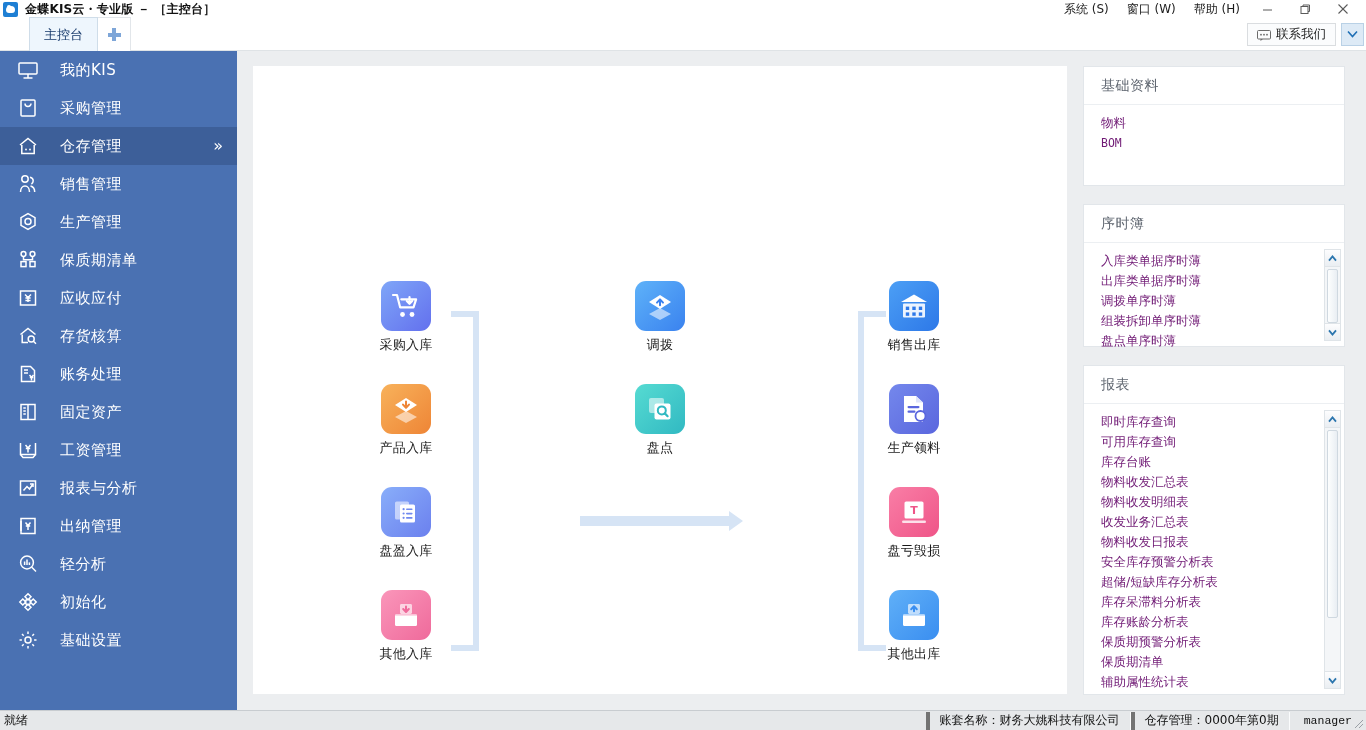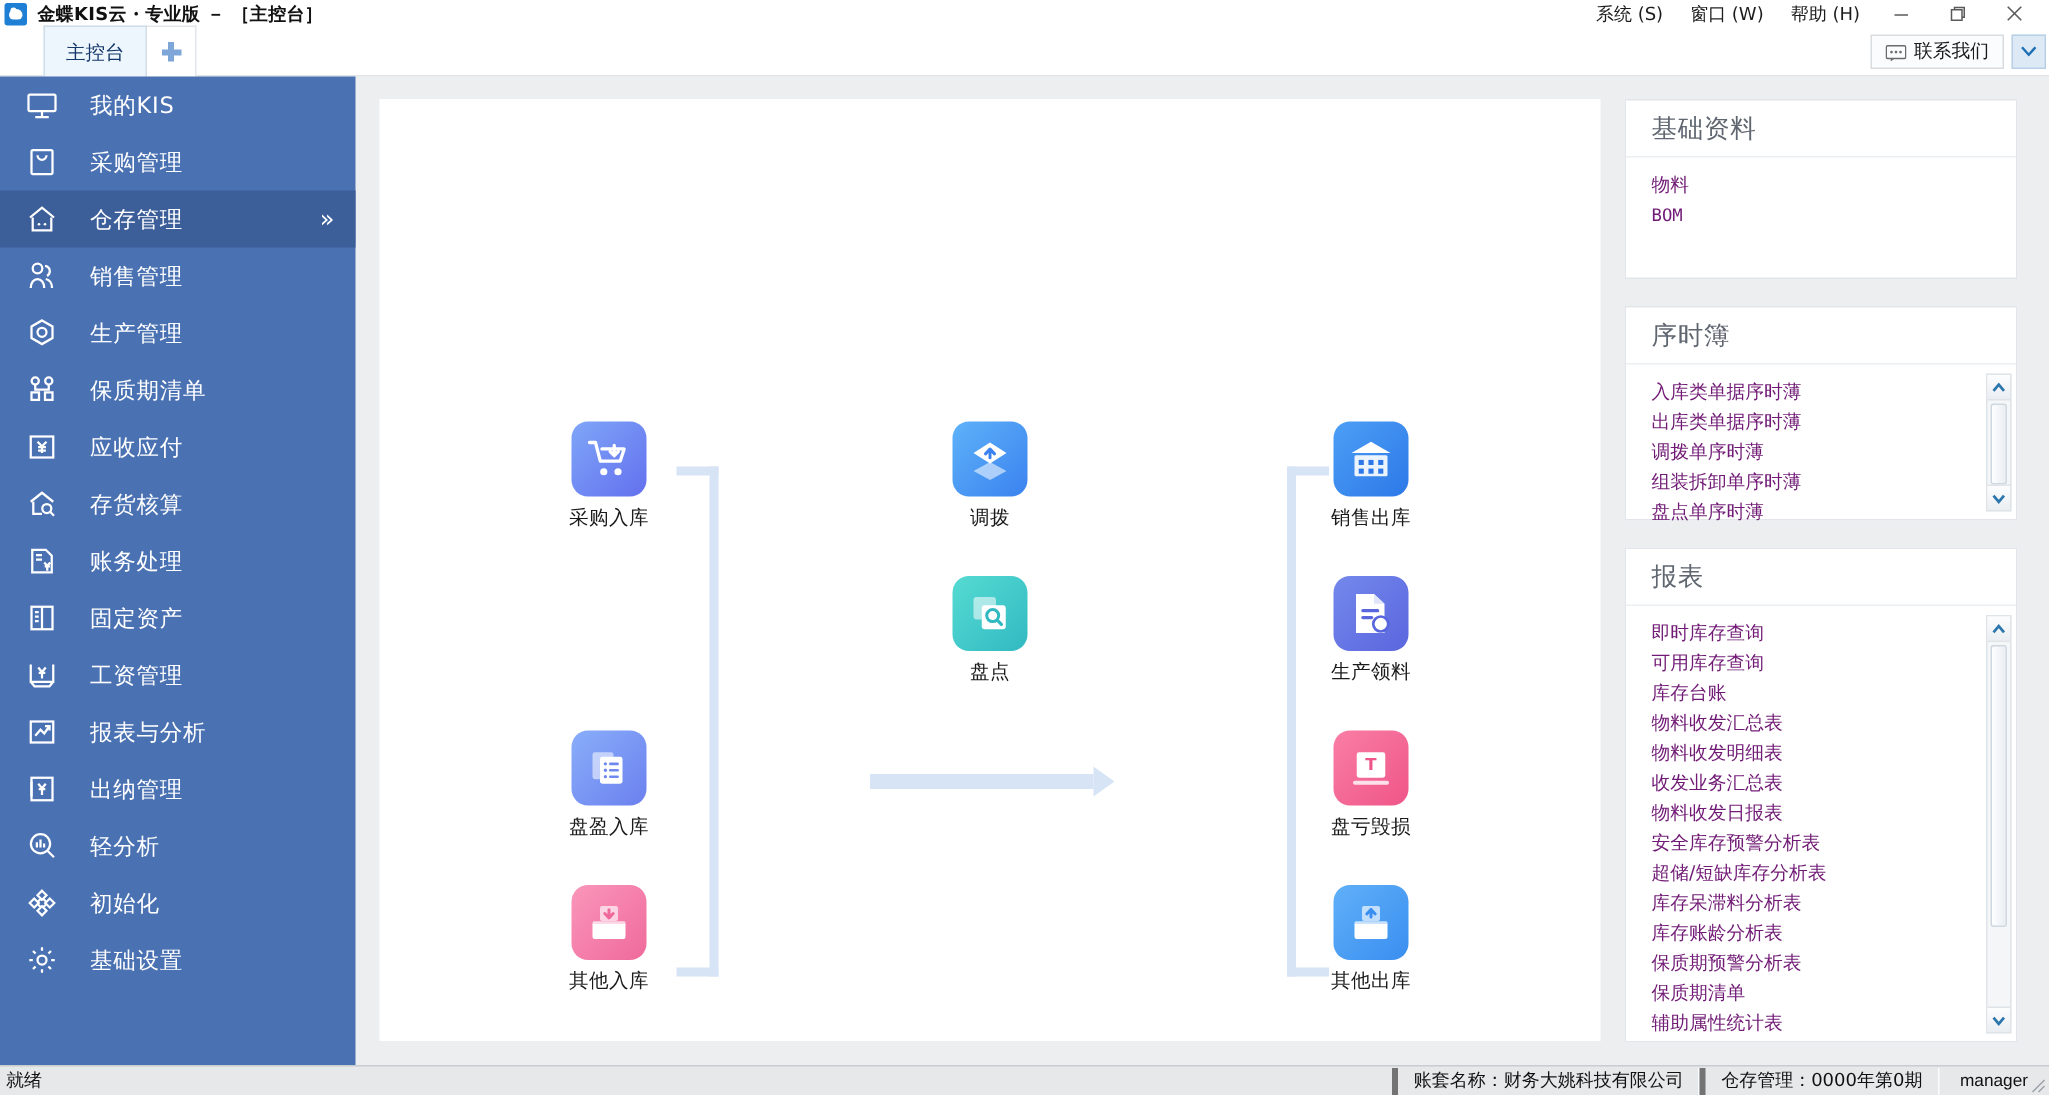--- a/index.html
+++ b/index.html
@@ -146,21 +146,21 @@
     border-bottom: 10px solid transparent; border-left: 14px solid #d6e4f5;
   }
 
   
   .rightcol {
     position: absolute; left: 1083px; top: 66px; width: 262px;
   }
   .card { background: #ffffff; border: 1px solid #e2e6ea; margin-bottom: 18px; }
   .card-hd {
     height: 38px; display: flex; align-items: center; padding-left: 17px;
-    font-size: 17px; color: #5f6670; border-bottom: 1px solid #eceff2;
+    font-size: 14px; color: #5f6670; border-bottom: 1px solid #eceff2;
     letter-spacing: .5px;
   }
   .card-bd { position: relative; padding: 8px 0 8px 17px; }
   .card-bd .row {
     font-size: 12.5px; color: #701a75; line-height: 20px;
     white-space: nowrap; cursor: pointer;
   }
   .card-bd .row.mono { font-family: "DejaVu Sans Mono", "Liberation Mono", monospace; font-size: 11.5px; }
 
   
@@ -185,21 +185,21 @@
     background: #e6e8ea; border-top: 1px solid #c8ccd0;
     display: flex; align-items: center;
   }
   .st-ready { font-size: 12px; color: #111; margin-left: 4px; }
   .st-cell {
     height: 18px; display: flex; align-items: center; padding: 0 10px;
     font-size: 12px; color: #111; border-left: 4px solid #737373;
     border-right: 1px solid #fbfcfd; white-space: nowrap;
   }
   .st-user {
-    font-family: Liberation Sans, sans-serif;
+    font-family: Liberation Mono, monospace;
     font-size: 11.5px; color: #111; padding: 0 14px;
   }
   .grip { position: absolute; right: 2px; bottom: 2px; width: 14px; height: 14px; }
 </style>
 </head>
 <body>
 
 <div class="titlebar">
   <div class="app-logo"></div>
   <div class="app-title">金蝶KIS云・专业版 － ［主控台］</div>
@@ -462,20 +462,30 @@
         <svg width="30" height="28" viewBox="0 0 30 28" fill="#fff">
           <path d="M2 3h4l3.2 12.4h13.3l2.6-8.1H10.3" fill="none" stroke="#fff" stroke-width="2.2" stroke-linecap="round" stroke-linejoin="round"></path>
           <circle cx="11.5" cy="22.5" r="2.4"></circle>
             <circle cx="21" cy="22.5" r="2.4"></circle>
           <path d="M18.5 5v5.4M15.8 9l2.7 2.8L21.2 9" fill="none" stroke="#fff" stroke-width="2.2" stroke-linecap="round" stroke-linejoin="round"></path>
         </svg>
       </div>
       <div class="cap">采购入库</div>
     </div>
 
+    <div class="node" style="left:110px; top:318px;">
+      <div class="tile" style="background:linear-gradient(135deg,#f8b25b,#ee8536);">
+        <svg width="30" height="30" viewBox="0 0 30 30">
+          <polygon points="15,17 4,23 15,29 26,23" fill="#fff" opacity=".55"></polygon>
+          <polygon points="15,4 4,11 15,18 26,11" fill="#fff"></polygon>
+          <path d="M15 7.5v5.6M12 10.6l3 3.2 3-3.2" fill="none" stroke="#ee8536" stroke-width="2" stroke-linecap="round" stroke-linejoin="round"></path>
+        </svg>
+      </div>
+      <div class="cap">产品入库</div>
+    </div>
 
     <div class="node" style="left:110px; top:421px;">
       <div class="tile" style="background:linear-gradient(135deg,#89aefa,#6b80ee);">
         <svg width="30" height="30" viewBox="0 0 30 30">
           <rect x="4" y="4.5" width="14" height="18" rx="1.6" fill="#fff" opacity=".55"></rect>
           <rect x="9" y="7.5" width="15" height="18" rx="1.6" fill="#fff"></rect>
           <circle cx="12.6" cy="12.2" r="1.1" fill="#7089ef"></circle>
             <rect x="15" y="11.4" width="6.6" height="1.7" rx=".8" fill="#7089ef"></rect>
           <circle cx="12.6" cy="16.5" r="1.1" fill="#7089ef"></circle>
             <rect x="15" y="15.7" width="6.6" height="1.7" rx=".8" fill="#7089ef"></rect>

